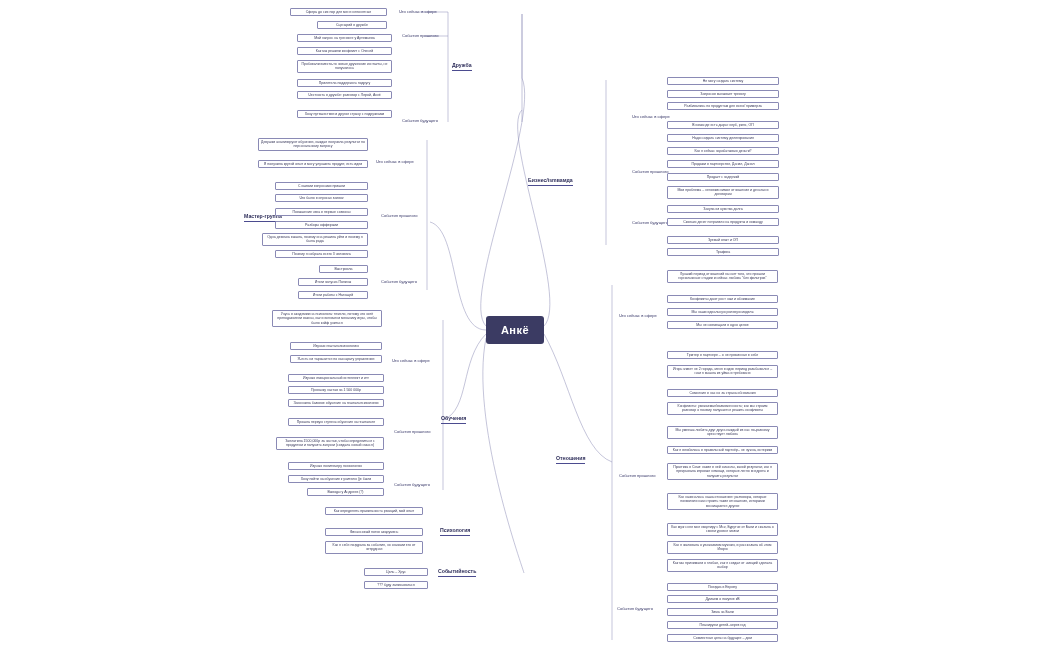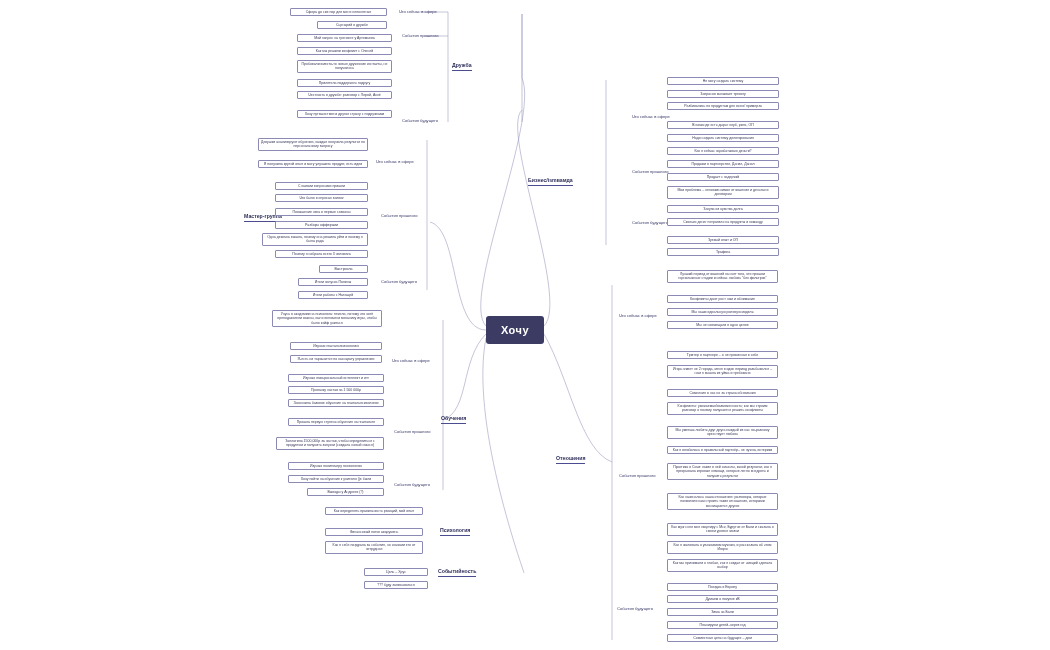--- a/index.html
+++ b/index.html
@@ -95,21 +95,21 @@
       <path d="M606 80 L606 245"></path>
 
       <path d="M612 285 L612 640"></path>
 
       <path d="M443 320 L443 490"></path>
 
       <path d="M427 140 L427 290"></path>
     </g>
   </svg>
 
-  <div class="root">Хочу</div>
+  <div class="root">Анкё</div>
 
   <div class="node branch" style="left:452px; top:62px;">Дружба</div>
   <div class="node branch" style="left:244px; top:213px;">Мастер-группа</div>
   <div class="node branch" style="left:441px; top:415px;">Обучения</div>
   <div class="node branch" style="left:438px; top:568px;">Событийность</div>
   <div class="node branch" style="left:528px; top:177px;">Бизнес/ismвамда</div>
   <div class="node branch" style="left:556px; top:455px;">Отношения</div>
   <div class="node branch" style="left:440px; top:527px;">Психология</div>
 
   <div class="node sub" style="left:399px; top:9px;">Что сейчас в сфере</div>

